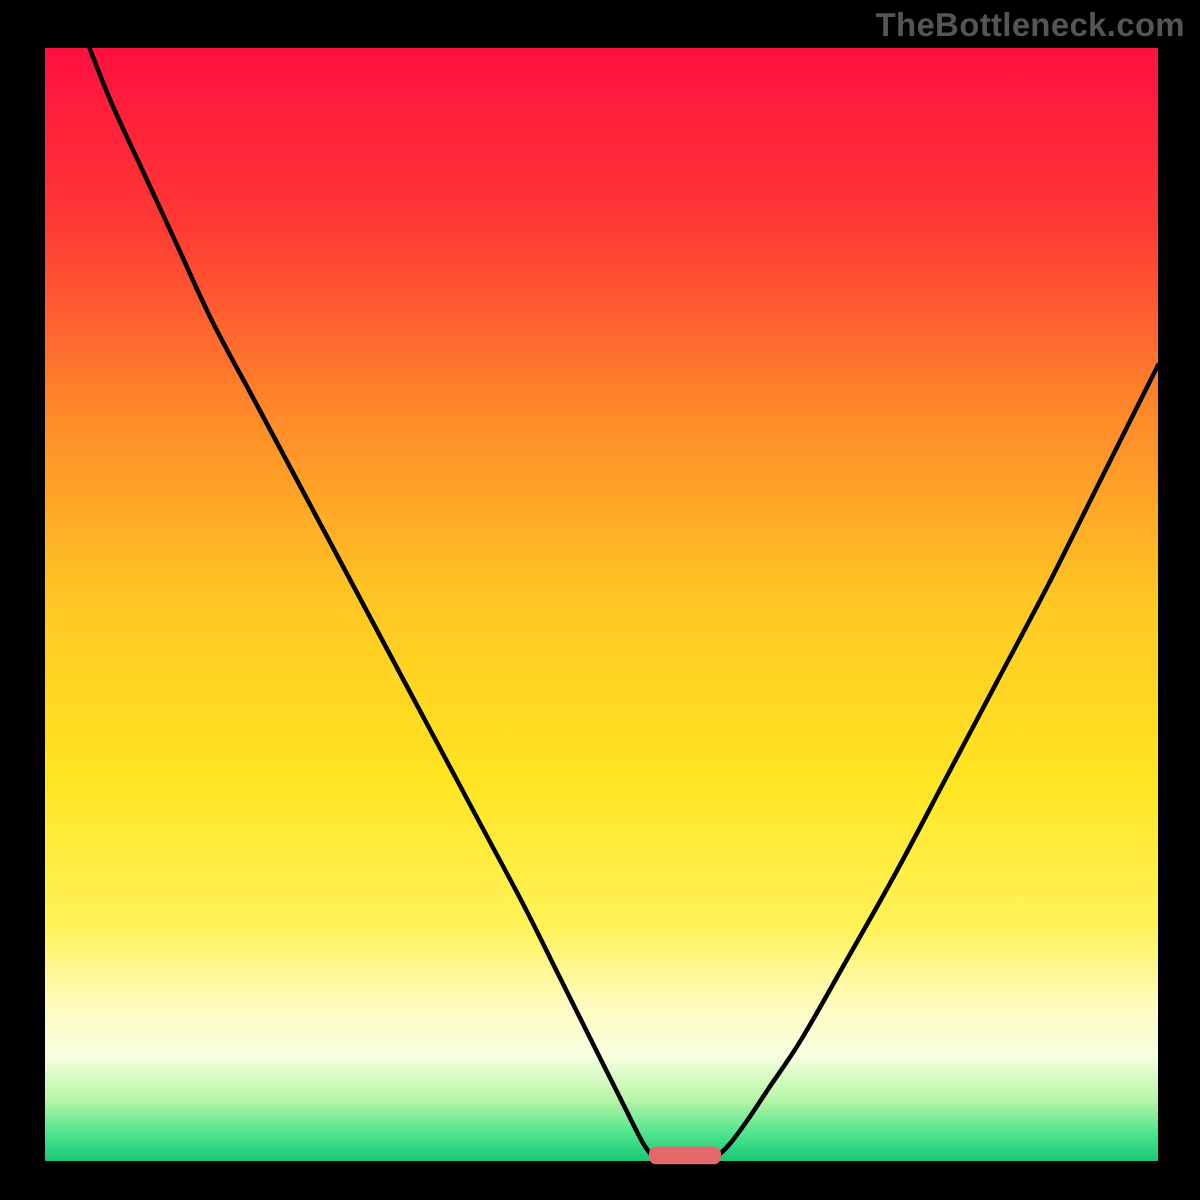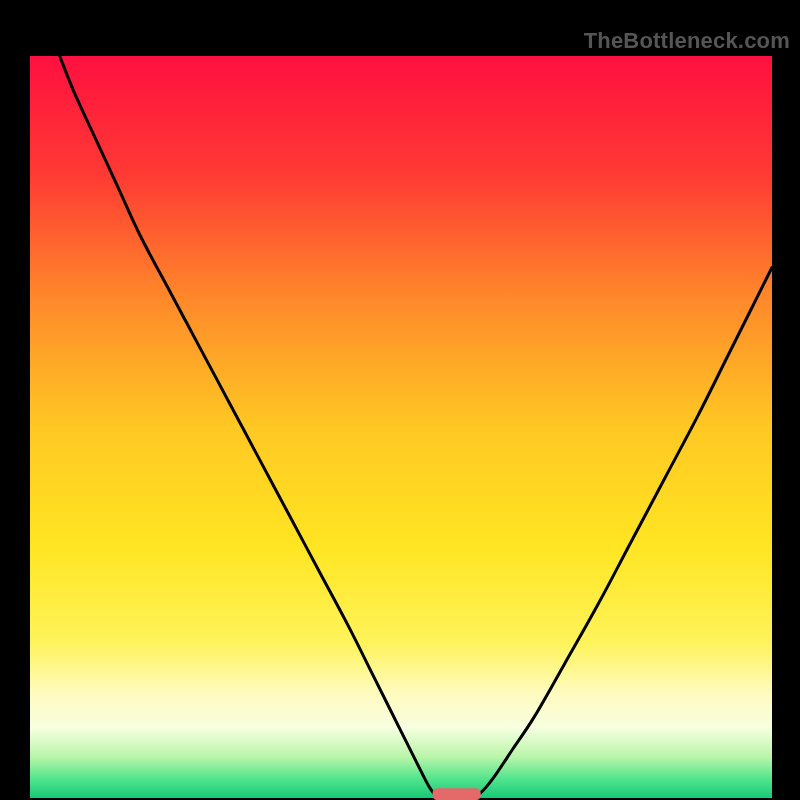--- a/index.html
+++ b/index.html
@@ -9,21 +9,20 @@
     height: 800px;
     overflow: hidden;
     background: #000;
     font-family: Arial, Helvetica, sans-serif;
   }
   .frame {
     position: relative;
     width: 800px;
     height: 652px;
     background: #000;
-    margin-top: 24px;
   }
   .watermark {
     position: absolute;
     top: 4px;
     right: 10px;
     color: #555;
     font-size: 22px;
     font-weight: 600;
     letter-spacing: 0.2px;
     user-select: none;

